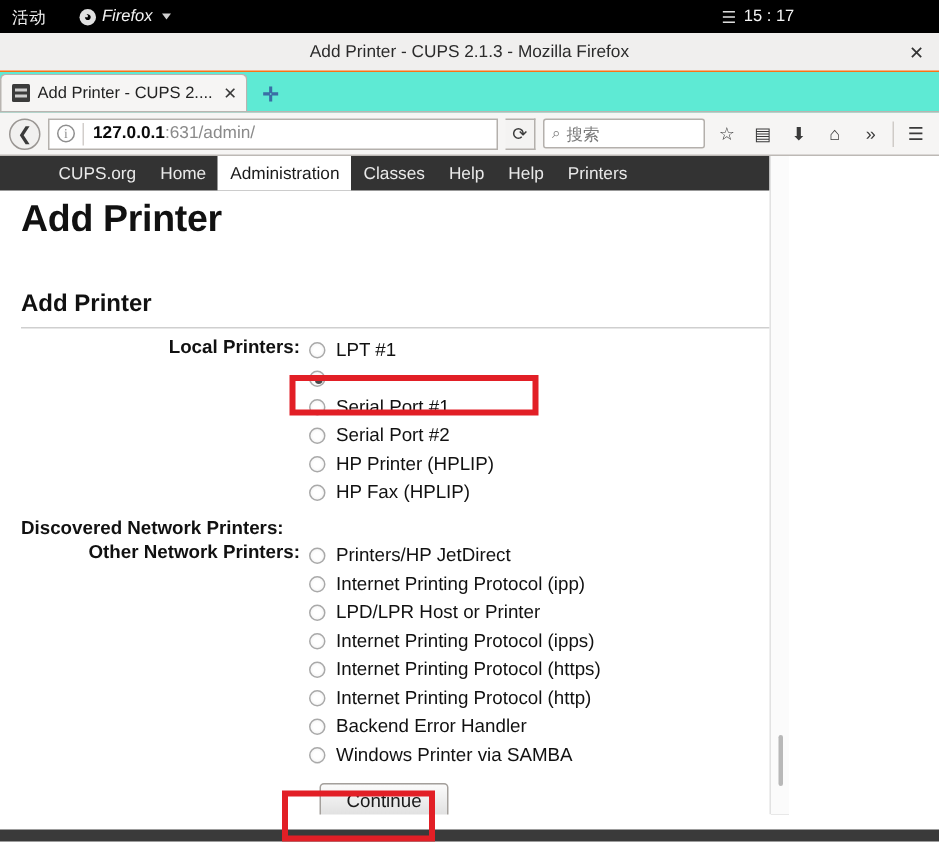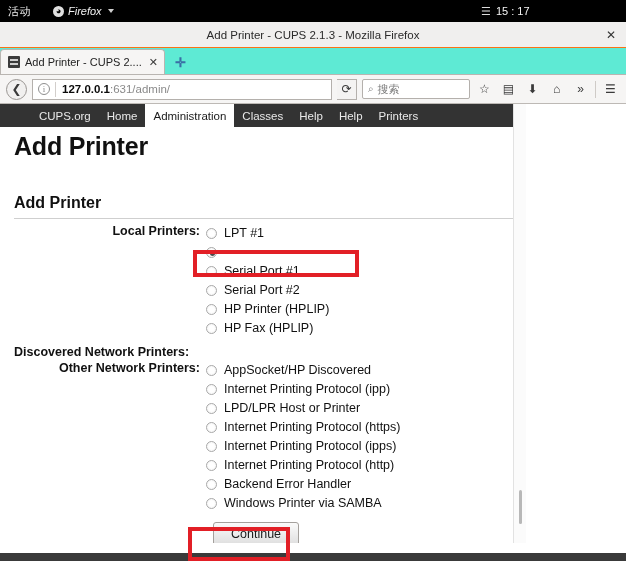--- a/index.html
+++ b/index.html
@@ -401,37 +401,37 @@
         </div>
       </div>
 
       <div class="row-head">Discovered Network Printers:</div>
 
       <div class="row">
         <div class="row-label">Other Network Printers:</div>
         <div class="opt-list">
           <label class="opt">
             <span class="radio"></span>
-            <span class="opt-label">AppSocket/HP Discovered</span>
+            <span class="opt-label">Printers/HP JetDirect</span>
           </label>
           <label class="opt">
             <span class="radio"></span>
             <span class="opt-label">Internet Printing Protocol (ipp)</span>
           </label>
           <label class="opt">
             <span class="radio"></span>
             <span class="opt-label">LPD/LPR Host or Printer</span>
           </label>
           <label class="opt">
             <span class="radio"></span>
+            <span class="opt-label">Internet Printing Protocol (ipps)</span>
+          </label>
+          <label class="opt">
+            <span class="radio"></span>
             <span class="opt-label">Internet Printing Protocol (https)</span>
-          </label>
-          <label class="opt">
-            <span class="radio"></span>
-            <span class="opt-label">Internet Printing Protocol (ipps)</span>
           </label>
           <label class="opt">
             <span class="radio"></span>
             <span class="opt-label">Internet Printing Protocol (http)</span>
           </label>
           <label class="opt">
             <span class="radio"></span>
             <span class="opt-label">Backend Error Handler</span>
           </label>
           <label class="opt">

